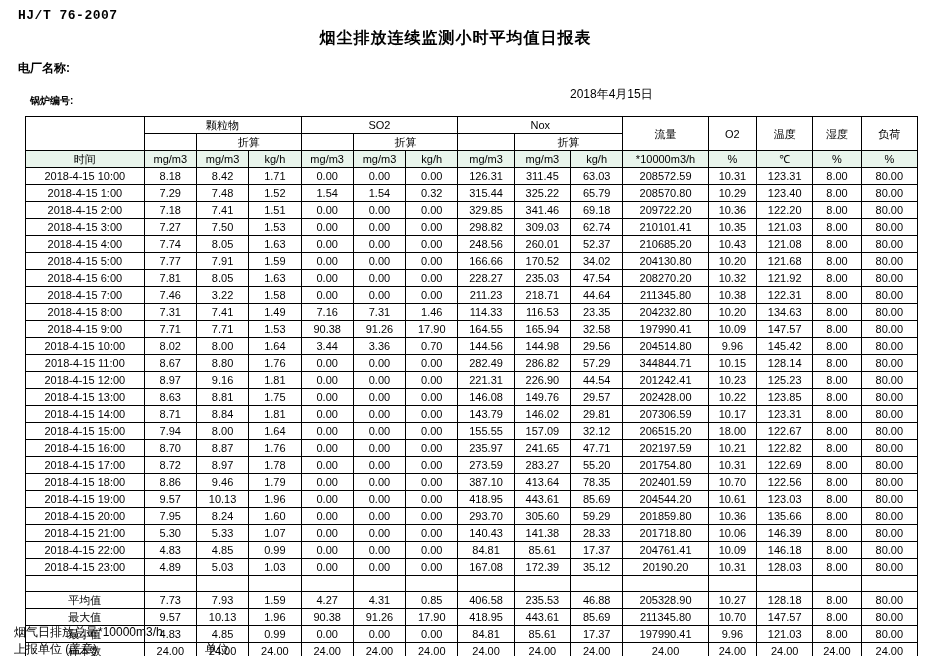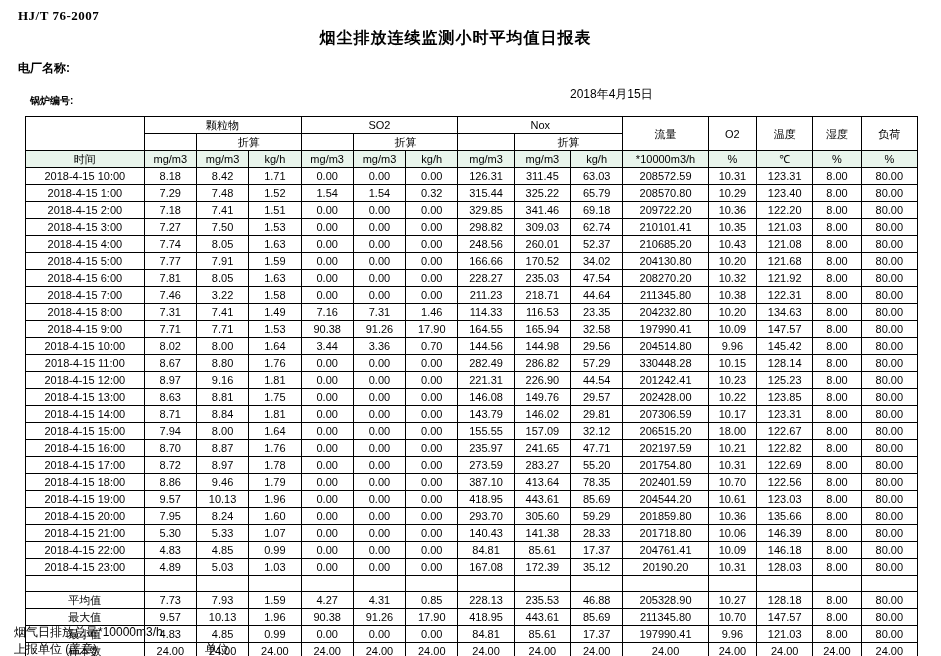--- a/index.html
+++ b/index.html
@@ -11,21 +11,21 @@
     font-family: "Liberation Sans", sans-serif;
     font-size: 11px;
     color: #000000;
     overflow: hidden;
   }
   .page { position: relative; width: 941px; height: 656px; }
 
   .std-code {
     position: absolute;
     left: 18px; top: 8px;
-    font-family: Liberation Serif, serif;
+    font-family: Liberation Mono, monospace;
     font-size: 13px;
     font-weight: bold;
     letter-spacing: 0.5px;
   }
   .doc-title {
     position: absolute;
     left: 0; top: 28px;
     width: 911px;
     text-align: center;
     font-size: 16px;
@@ -356,21 +356,21 @@
           <td class="timecell">2018-4-15 11:00</td>
           <td class="datacell">8.67</td>
           <td class="datacell">8.80</td>
           <td class="datacell">1.76</td>
           <td class="datacell">0.00</td>
           <td class="datacell">0.00</td>
           <td class="datacell">0.00</td>
           <td class="datacell">282.49</td>
           <td class="datacell">286.82</td>
           <td class="datacell">57.29</td>
-          <td class="datacell">330448.28</td>
+          <td class="datacell">344844.71</td>
           <td class="datacell">10.15</td>
           <td class="datacell">128.14</td>
           <td class="datacell">8.00</td>
           <td class="datacell">80.00</td>
         </tr>
         <tr>
           <td class="timecell">2018-4-15 12:00</td>
           <td class="datacell">8.97</td>
           <td class="datacell">9.16</td>
           <td class="datacell">1.81</td>
@@ -591,21 +591,21 @@
           <td></td>
         </tr>
         <tr class="total-row">
           <td class="summary-label">平均值</td>
           <td class="datacell">7.73</td>
           <td class="datacell">7.93</td>
           <td class="datacell">1.59</td>
           <td class="datacell">4.27</td>
           <td class="datacell">4.31</td>
           <td class="datacell">0.85</td>
-          <td class="datacell">228.13</td>
+          <td class="datacell">406.58</td>
           <td class="datacell">235.53</td>
           <td class="datacell">46.88</td>
           <td class="datacell">205328.90</td>
           <td class="datacell">10.27</td>
           <td class="datacell">128.18</td>
           <td class="datacell">8.00</td>
           <td class="datacell">80.00</td>
         </tr>
         <tr class="total-row">
           <td class="summary-label">最大值</td>

